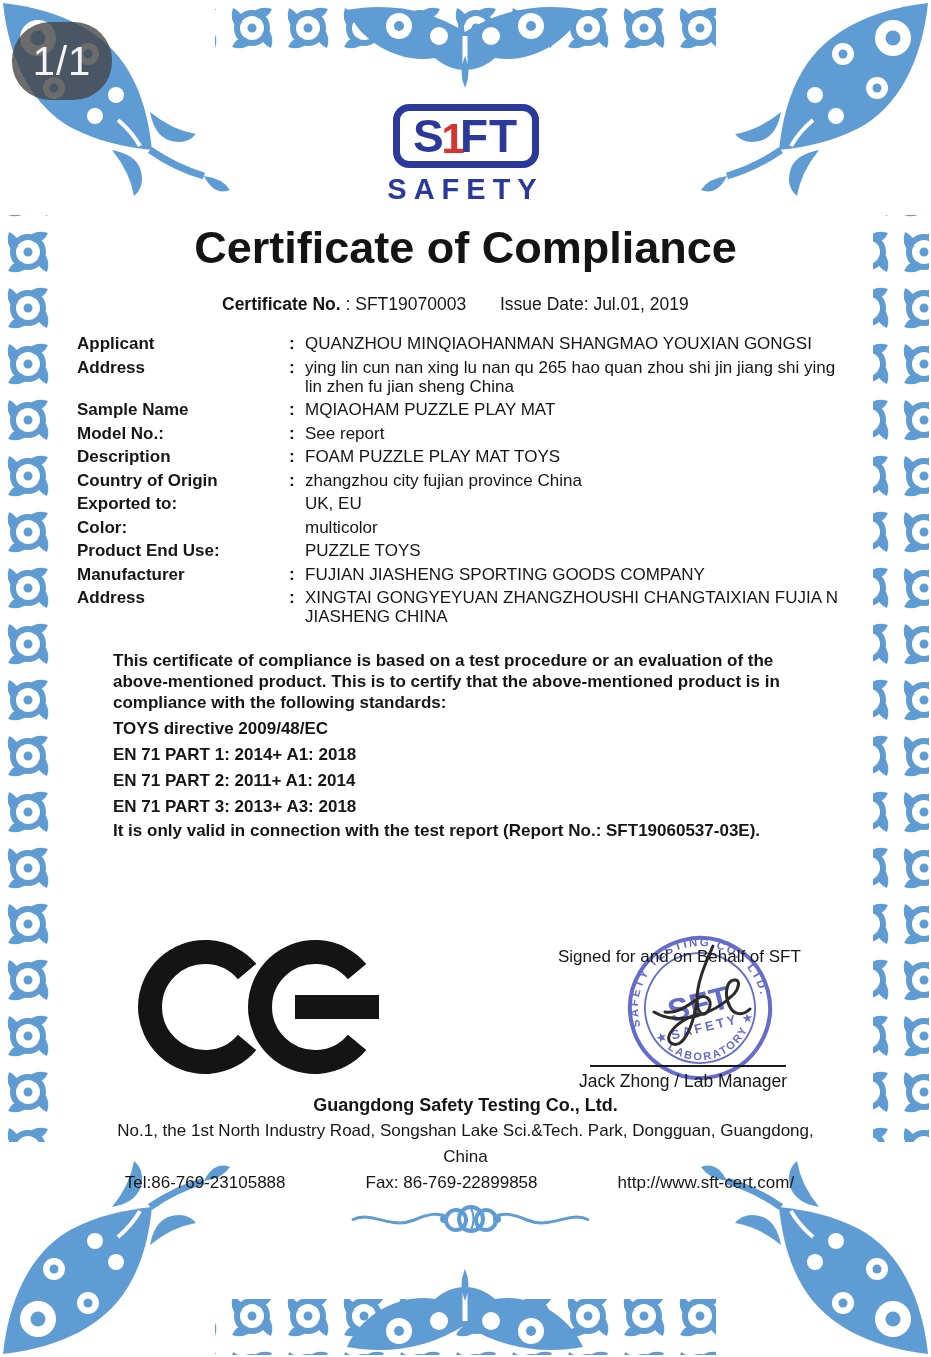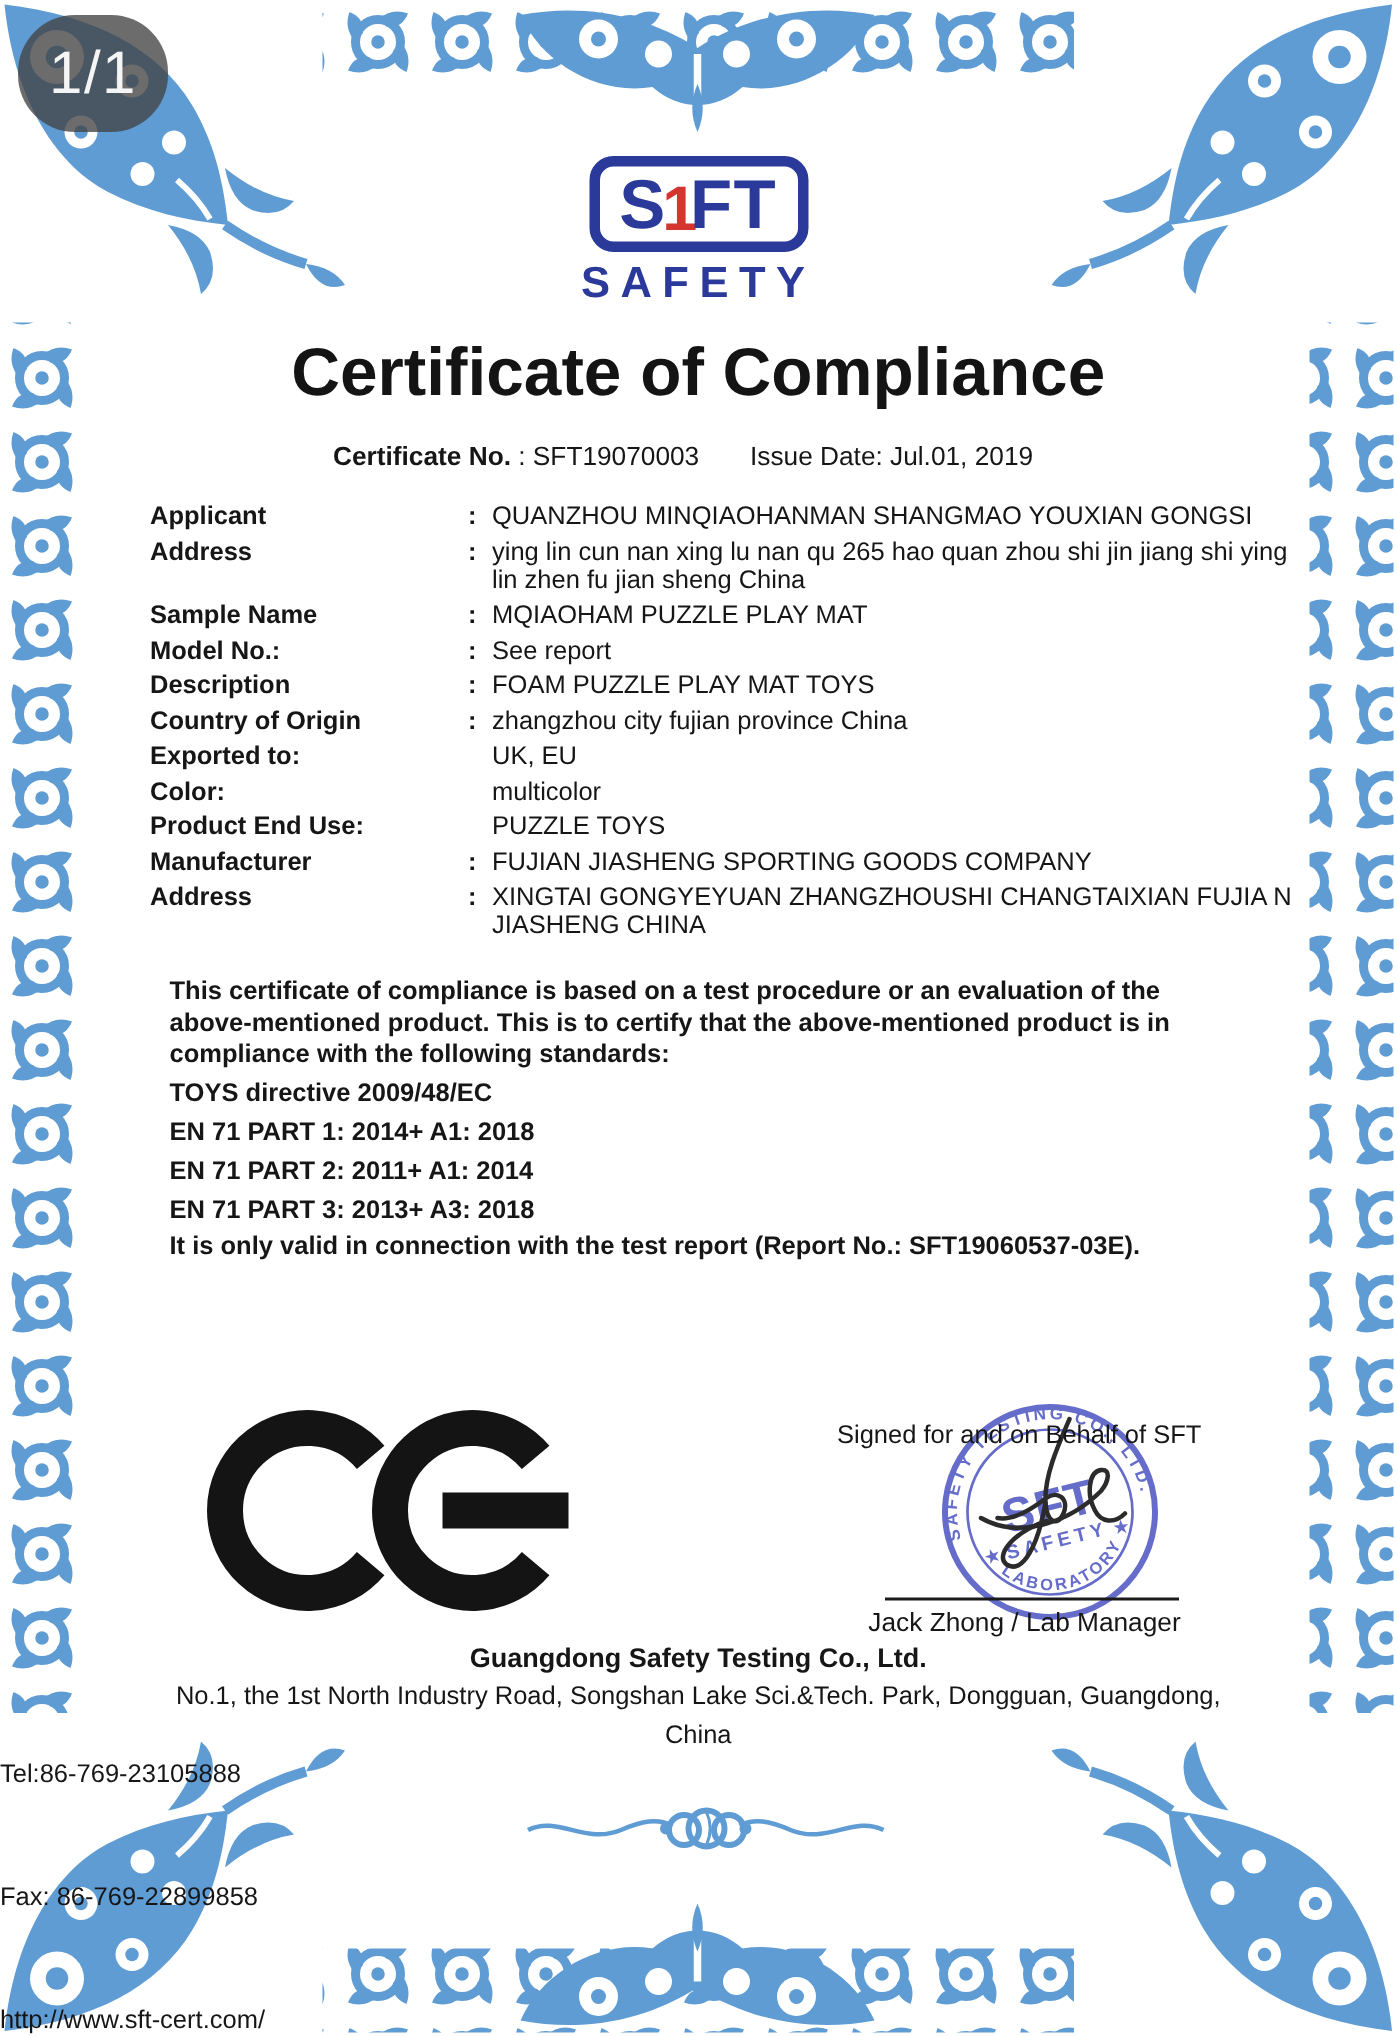--- a/index.html
+++ b/index.html
@@ -4,21 +4,21 @@
 <style>
   html,body{margin:0;padding:0;background:#ffffff;}
   #stage{
     position:relative;width:931px;height:1357px;overflow:hidden;
     background:#ffffff;font-family:"Liberation Sans",sans-serif;color:#161616;
   }
   
   #border-svg{position:absolute;inset:0;z-index:1;}
   
   .page-badge{
-    position:absolute;left:12px;top:10px;width:100px;height:78px;z-index:6;
+    position:absolute;left:12px;top:22px;width:100px;height:78px;z-index:6;
     background:rgba(66,66,66,0.78);border-radius:38px;
     display:flex;align-items:center;justify-content:center;
     color:#f5f5f5;font-size:40px;font-weight:400;letter-spacing:1px;
   }
   .content{position:absolute;inset:0;z-index:2;}
   
   .logo-wrap{position:absolute;left:0;right:0;top:104px;text-align:center;}
   .logo-box{
     display:inline-flex;align-items:center;justify-content:center;
     width:132px;height:50px;border:7px solid #2b3a9a;border-radius:16px;
@@ -27,41 +27,41 @@
   .logo-box .lg{font-size:46px;line-height:1;letter-spacing:1px;}
   .logo-box .one{font-size:42px;line-height:1;color:#d5342f;margin:6px -5px 0 -3px;font-weight:800;}
   .logo-safety{margin-top:5px;font-size:29px;font-weight:800;letter-spacing:7px;color:#2b3a9a;}
   
   .doc-title{position:absolute;left:0;right:0;top:222px;text-align:center;
     font-size:45px;font-weight:700;color:#141414;}
   .cert-line{position:absolute;left:222px;top:294px;font-size:17.5px;}
   .cert-line b{font-weight:700;}
   .issue-date{position:absolute;left:500px;top:294px;font-size:17.5px;}
   
-  .fields{position:absolute;left:100px;top:334px;width:772px;font-size:17px;}
+  .fields{position:absolute;left:77px;top:334px;width:772px;font-size:17px;}
   .frow{display:flex;align-items:flex-start;margin-bottom:4.5px;line-height:19px;}
   .frow .flabel{width:212px;font-weight:700;flex:none;}
   .frow .fcolon{width:16px;font-weight:700;flex:none;}
   .frow .fvalue{flex:1;}
   
   .compliance{position:absolute;left:113px;top:650px;width:714px;font-size:17px;font-weight:700;}
   .compliance .para{line-height:21px;}
   .compliance .std{margin-top:6px;line-height:20px;}
   .compliance .validity{margin-top:4px;line-height:20px;}
   
   .ce-svg{position:absolute;left:130px;top:933px;z-index:2;}
   .signed-for{position:absolute;left:558px;top:947px;font-size:17px;z-index:4;}
   .stamp-svg{position:absolute;left:610px;top:928px;z-index:3;}
   .sig-line{position:absolute;left:590px;top:1065px;width:196px;border-top:2px solid #1a1a1a;z-index:4;}
   .signer{position:absolute;left:563px;top:1071px;width:240px;text-align:center;font-size:17.5px;z-index:4;}
   
   .footer-company{position:absolute;left:0;right:0;top:1095px;text-align:center;font-size:18px;font-weight:700;}
   .footer-addr{position:absolute;left:0;right:0;top:1121px;text-align:center;font-size:17px;}
   .footer-country{position:absolute;left:0;right:0;top:1147px;text-align:center;font-size:17px;}
-  .footer-contact{position:absolute;left:0;right:12px;top:1173px;display:flex;justify-content:center;gap:62px;font-size:17px;flex-direction:column;}
+  .footer-contact{position:absolute;left:0;right:12px;top:1173px;display:flex;justify-content:center;gap:80px;font-size:17px;}
   .divider-svg{position:absolute;left:348px;top:1202px;z-index:2;}
 </style>
 </head>
 <body>
 
 <div id="stage">
 
   <svg id="border-svg" viewBox="0 0 931 1357" width="931" height="1357" aria-hidden="true">
     <defs>
       <g id="curl">

